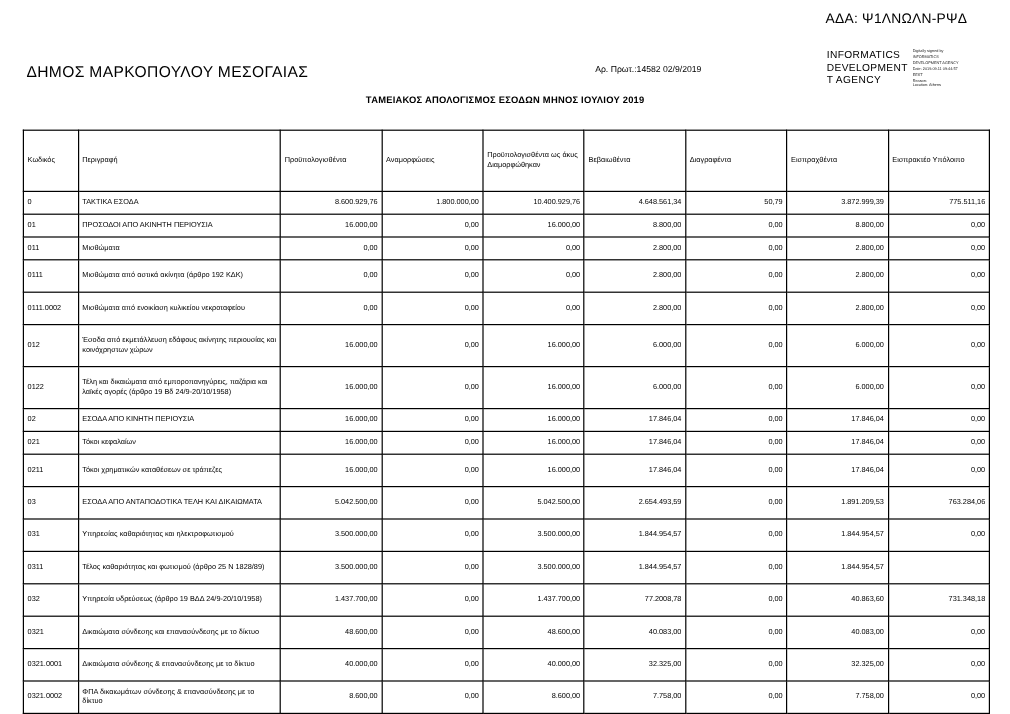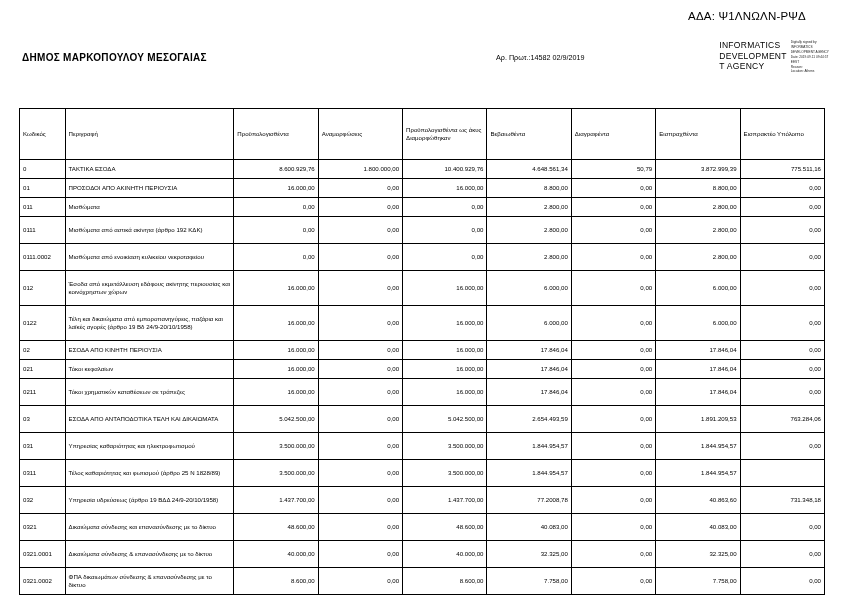--- a/index.html
+++ b/index.html
@@ -25,40 +25,39 @@
     top: 10px;
     right: 24px;
     font-size: 11.5px;
     letter-spacing: 0.2px;
     white-space: nowrap;
   }
   .municipality {
     position: absolute;
     top: 52px;
     left: 22px;
-    font-size: 10px;
-    font-weight: bold;
+    font-size: 13px;
+    font-weight: normal;
     letter-spacing: 0.3px;
     white-space: nowrap;
   }
   .protocol {
     position: absolute;
     top: 53px;
     left: 496px;
     font-size: 7.2px;
     white-space: nowrap;
   }
   .idika-stamp {
     position: absolute;
     top: 40px;
     left: 689px;
     width: 140px;
     display: flex;
     gap: 4px;
-    justify-content: flex-end;
   }
   .idika-name {
     font-size: 8.5px;
     line-height: 10.5px;
     letter-spacing: 0.3px;
     white-space: nowrap;
   }
   .idika-sign {
     font-size: 3.2px;
     line-height: 3.9px;
@@ -138,20 +137,21 @@
       <div class="idika-sign">Digitally signed by</div>
       <div class="idika-sign">INFORMATICS</div>
       <div class="idika-sign">DEVELOPMENT AGENCY</div>
       <div class="idika-sign">Date: 2019.09.11 09:44:57</div>
       <div class="idika-sign">EEST</div>
       <div class="idika-sign">Reason:</div>
       <div class="idika-sign">Location: Athens</div>
     </div>
   </div>
 
+  <div class="doc-title">ΤΑΜΕΙΑΚΟΣ ΑΠΟΛΟΓΙΣΜΟΣ ΕΣΟΔΩΝ ΜΗΝΟΣ ΙΟΥΛΙΟΥ 2019</div>
 
   <table class="report">
     <colgroup>
       <col class="c-code">
       <col class="c-desc">
       <col class="c-n">
       <col class="c-n">
       <col class="c-n">
       <col class="c-n">
       <col class="c-n">

